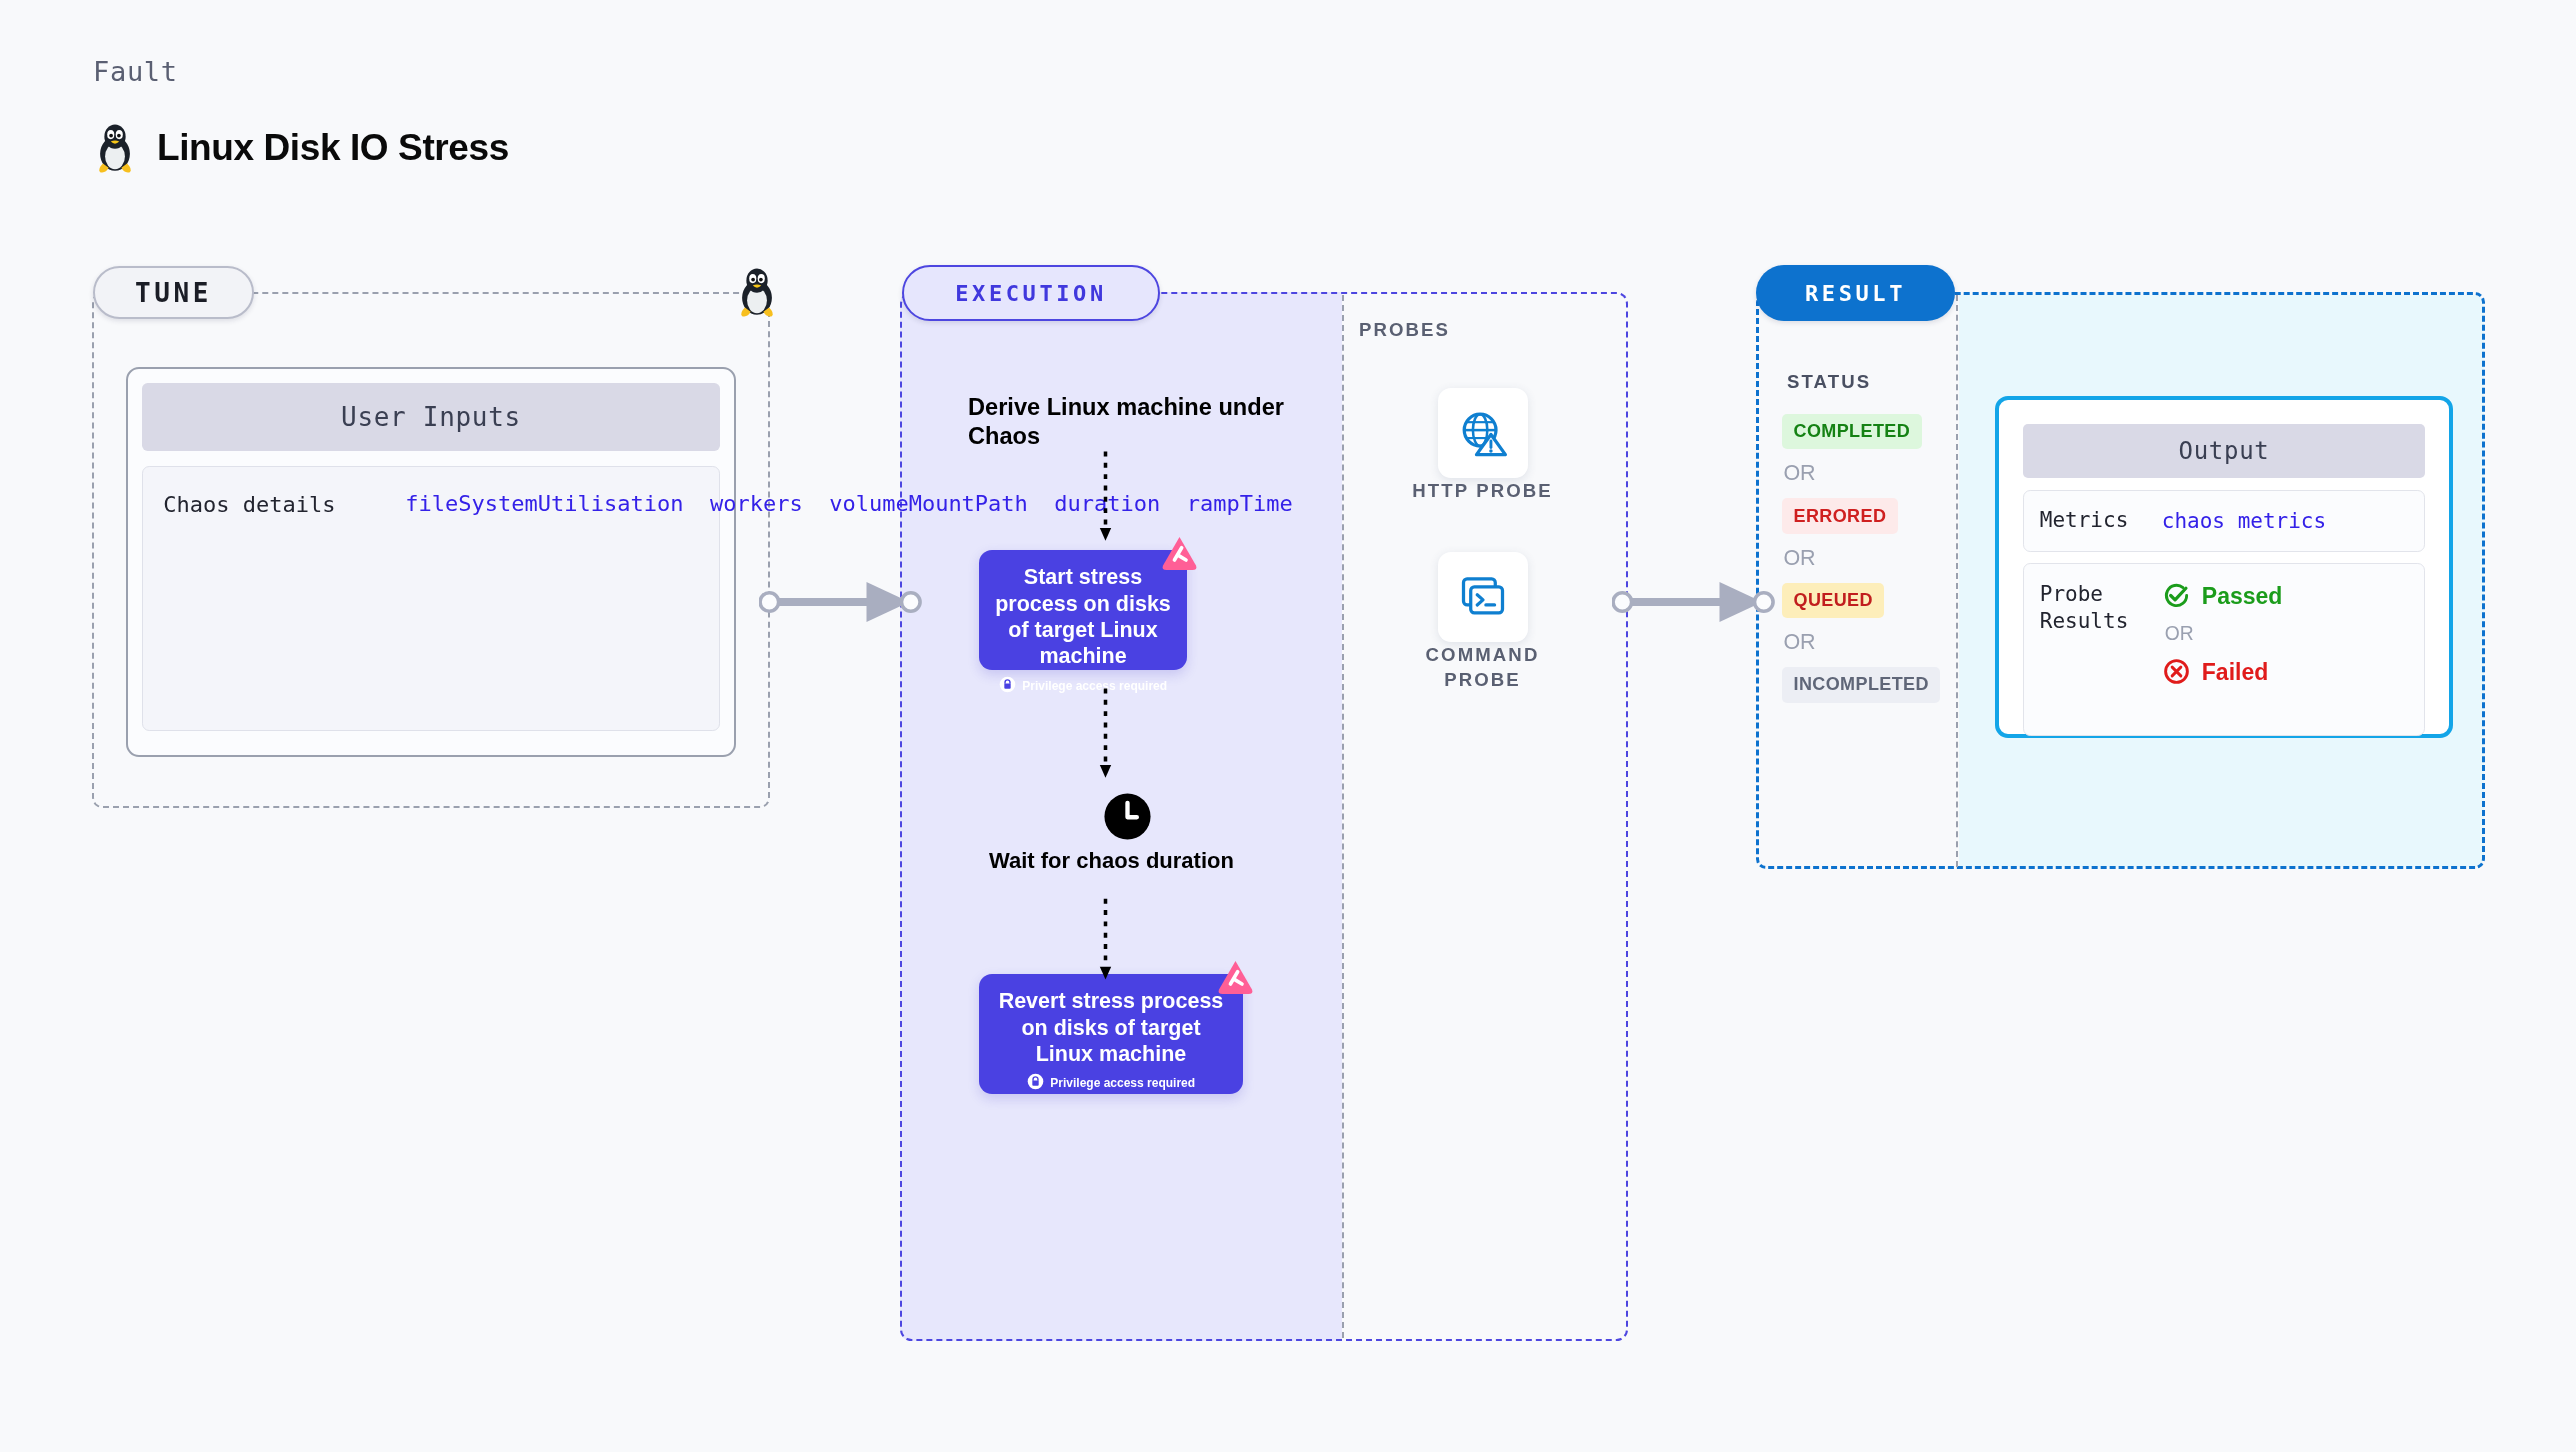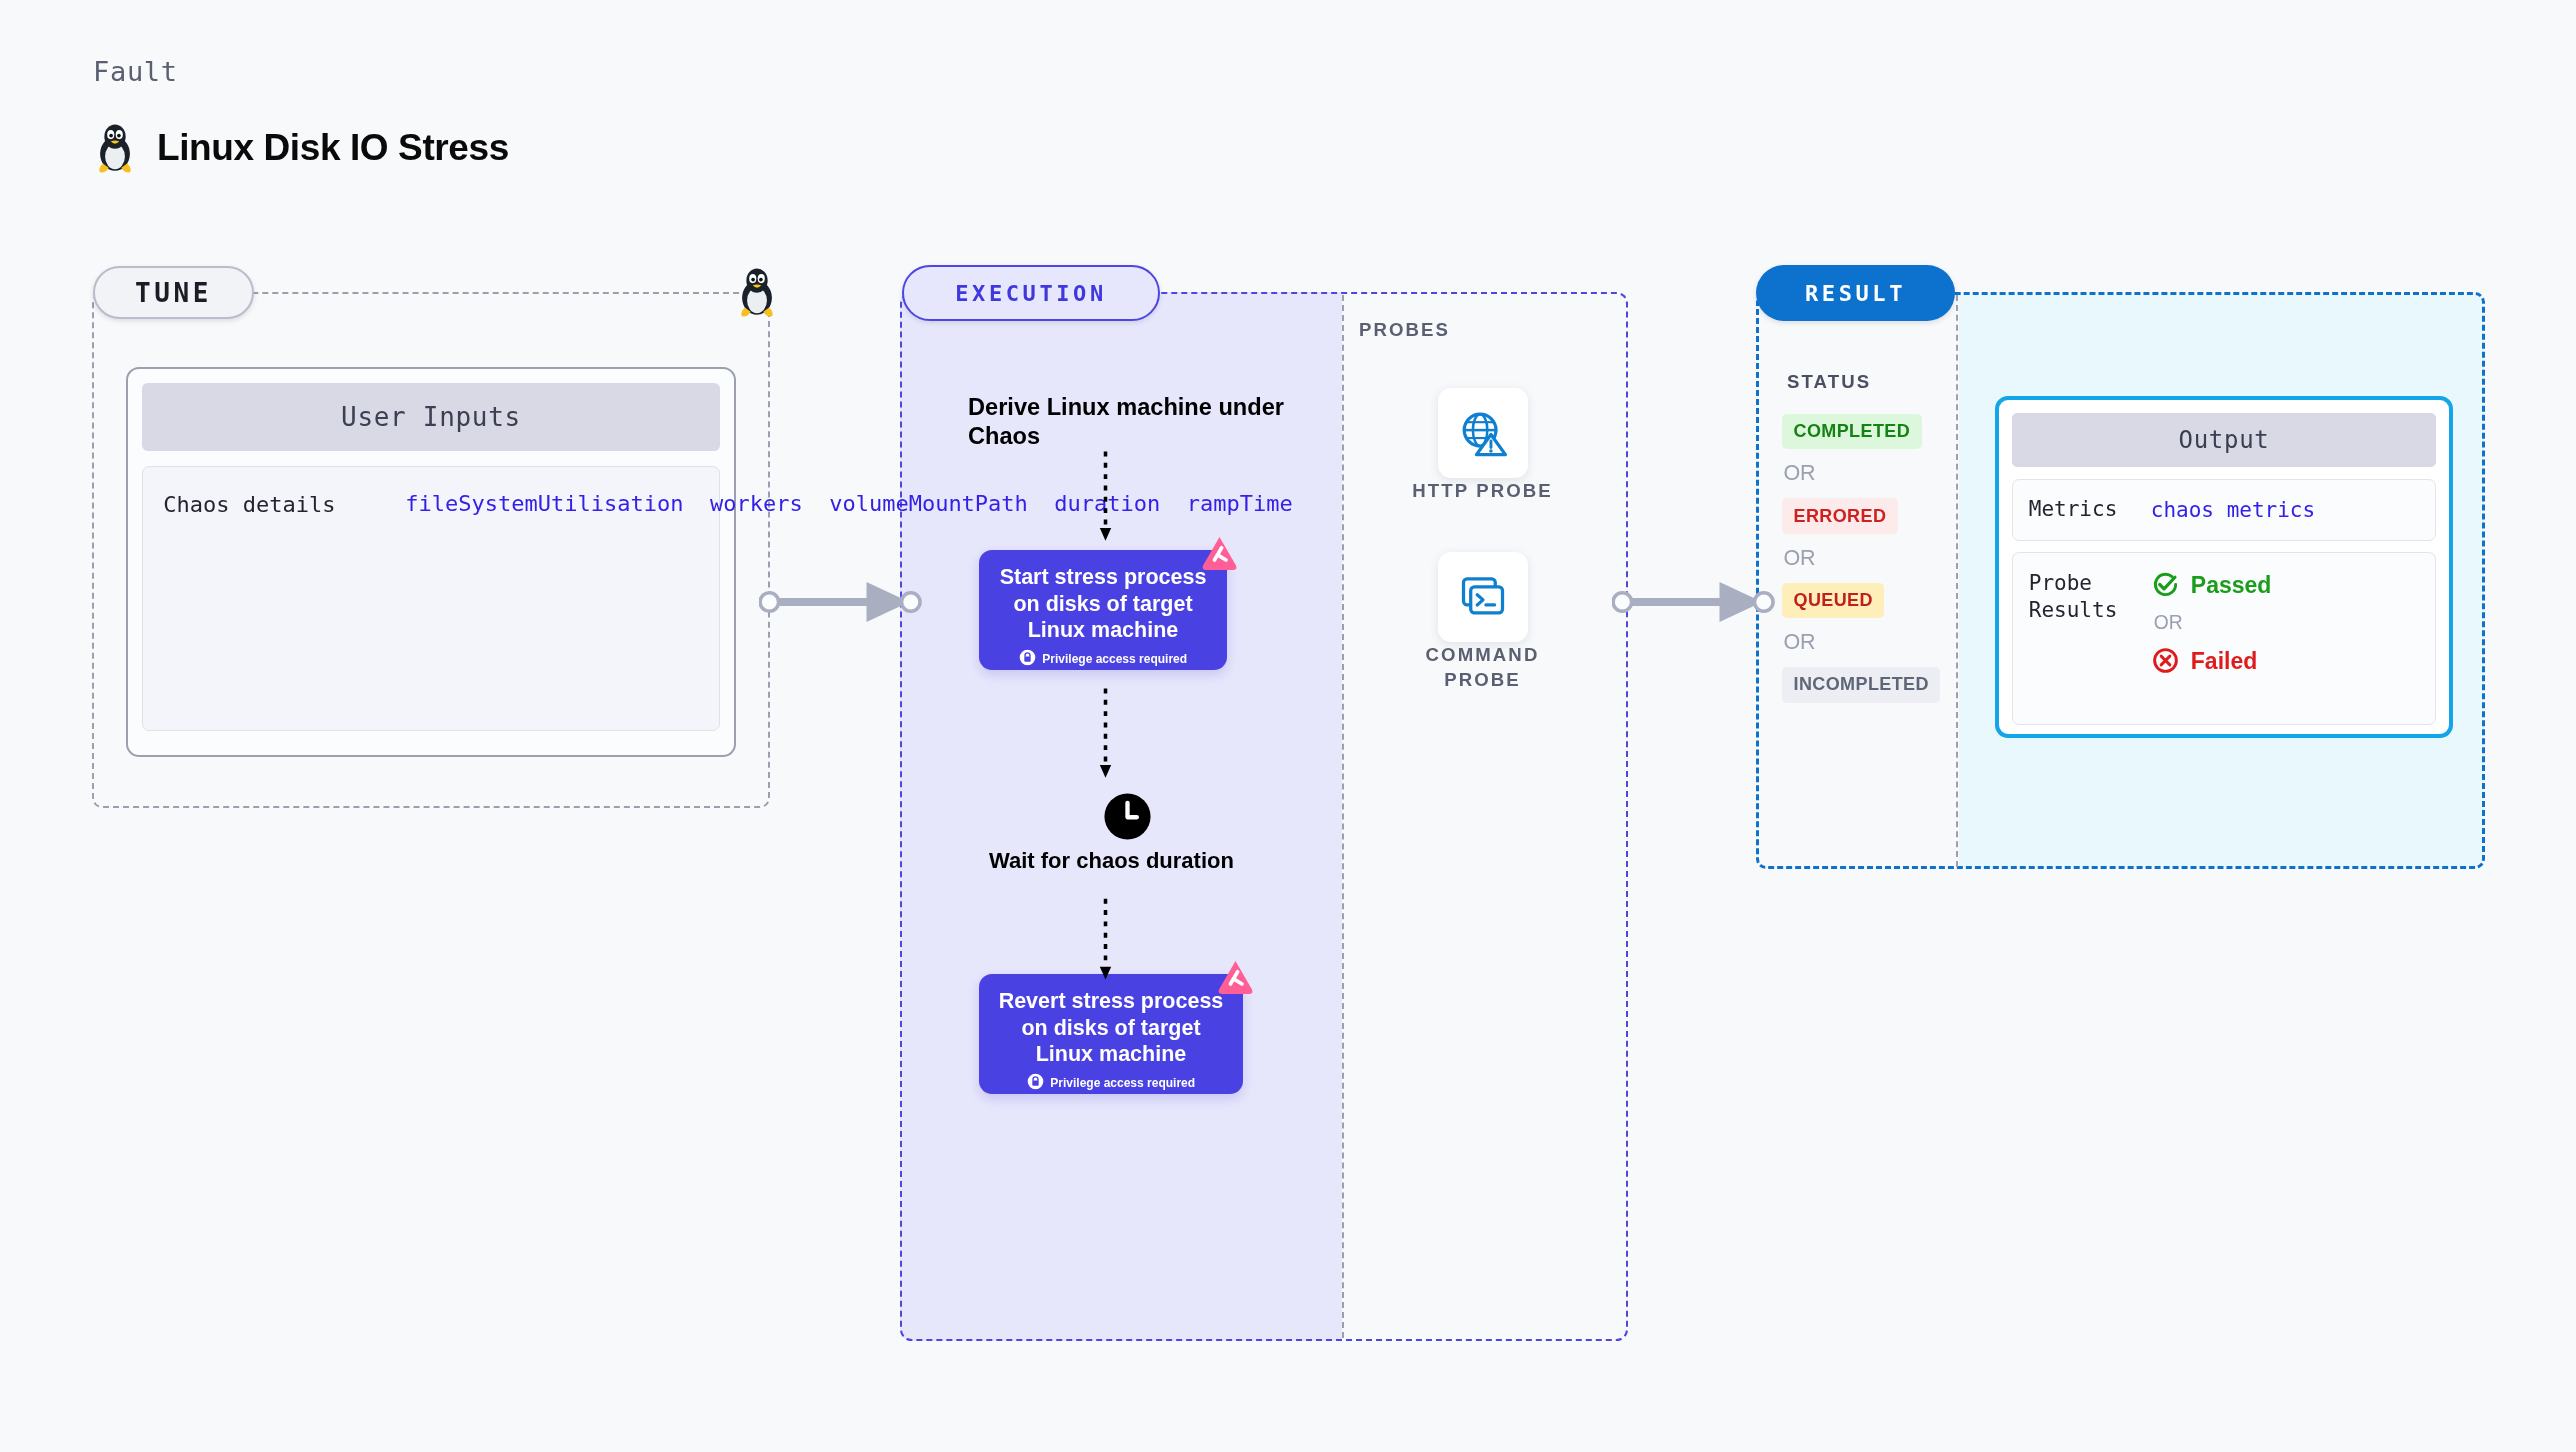--- a/index.html
+++ b/index.html
@@ -129,21 +129,21 @@
   #flow-arrow-1 { left: 1097px; top: 451px; }
   #flow-arrow-2 { left: 1097px; top: 688px; }
   #flow-arrow-3 { left: 1097px; top: 898px; }
 
   .exec-node {
     position: absolute; background: #4a41e2; border-radius: 13px;
     color: #fff; text-align: center;
     box-shadow: 0 4.3px 11.5px rgba(60,50,200,0.18);
     padding: 14.3px 15.8px 11.5px;
   }
-  #exec-node-1 { left: 979px; top: 550px; width: 248px; height: 120px; }
+  #exec-node-1 { left: 979px; top: 550px; width: 208px; height: 120px; }
   #exec-node-2 { left: 979px; top: 974px; width: 264px; height: 120px; }
   .exec-node-title { font-size: 21.5px; font-weight: bold; line-height: 1.22; }
   .exec-node-sub {
     display: flex; align-items: center; justify-content: center; gap: 6.4px;
     margin-top: 6.4px; font-size: 12px; font-weight: bold;
   }
   .litmus-badge { position: absolute; top: -15.8px; right: -11.5px; }
 
   #wait-clock { position: absolute; left: 1103px; top: 792px; }
   #wait-label {
@@ -189,21 +189,21 @@
   }
   .chip-completed { background: #ddf7dd; color: #158214; }
   .chip-errored { background: #fdeaea; color: #cf2020; }
   .chip-queued { background: #fdeeba; color: #c11e1e; }
   .chip-incompleted { background: #eceef4; color: #5f6678; }
 
   
   #output-card {
     position: absolute; left: 1995px; top: 396px; width: 458px; height: 342px;
     border: 4.3px solid #13a5e8; border-radius: 13px; background: #fff;
-    padding: 13px;
+    padding: 24px;
   }
   #output-header {
     height: 54px; background: #d9d9e6; border-radius: 5px;
     display: flex; align-items: center; justify-content: center;
     font-family: "DejaVu Sans Mono", monospace; font-size: 24px;
     color: #3a3f52; letter-spacing: 0.7px;
   }
   .output-row {
     margin-top: 11.5px; background: #fbfcfe; border: 1.4px solid #e2e4eb;
     border-radius: 7.2px; display: flex; padding: 17px 15.8px;

